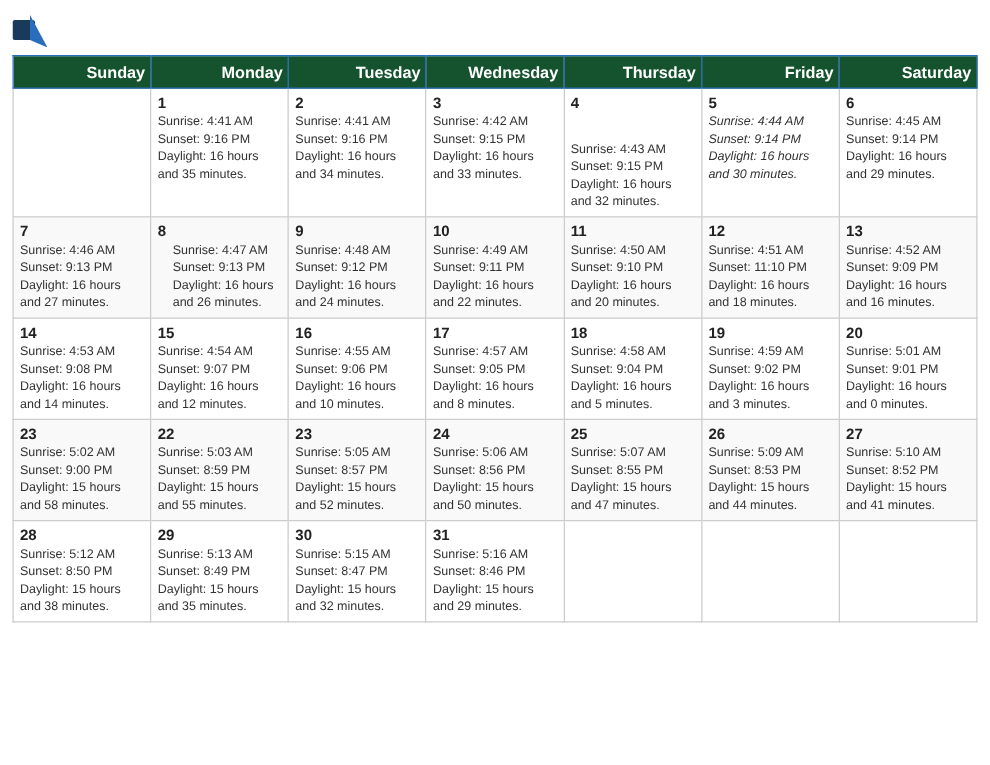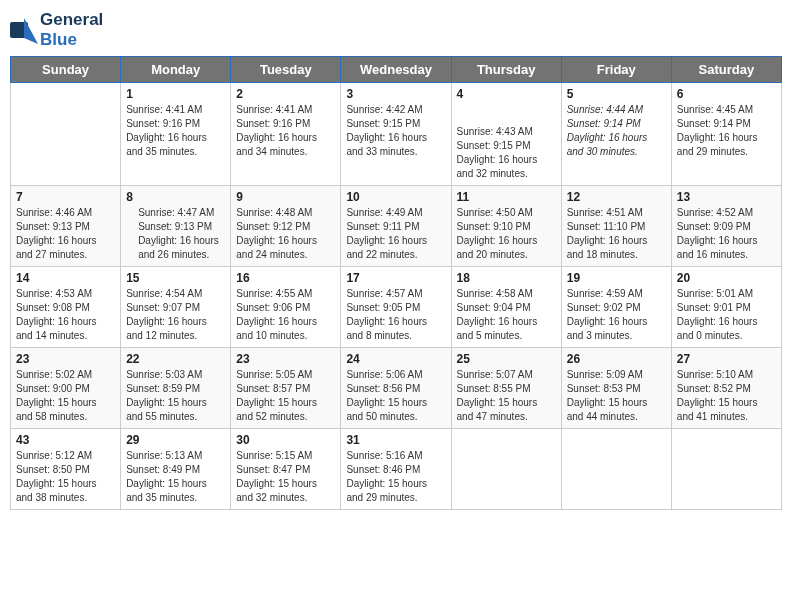--- a/index.html
+++ b/index.html
@@ -36,25 +36,25 @@
     }
     .location-title {
       font-size: 16px;
       color: #333;
     }
     table {
       width: 100%;
       border-collapse: collapse;
     }
     th {
-      background-color: #737373;
+      background-color: #14532d;
       color: #fff;
       font-size: 13px;
       padding: 5px 4px;
-      text-align: center;
+      text-align: right;
       border: 1px solid #2a6ebb;
     }
     td {
       border: 1px solid #ccc;
       vertical-align: top;
       padding: 4px 5px;
       font-size: 10.5px;
       color: #222;
       width: calc(100% / 7);
       min-height: 80px;
@@ -83,24 +83,20 @@
 </head>
 <body>
 
 <div class="header-area">
   <div class="logo">
     <div class="logo-row">
       <svg width="28" height="28" viewBox="0 0 28 28">
         <rect x="0" y="6" width="18" height="16" rx="2" fill="#1a3a5c"></rect>
         <polygon points="14,2 28,28 14,22" fill="#2a6ebb"></polygon>
       </svg>
-      <div>
-        <span style="font-size:17px;font-weight:bold;color:#1a3a5c;">General</span><br>
-        <span style="font-size:17px;font-weight:bold;color:#2a6ebb;">Blue</span>
-      </div>
     </div>
   </div>
   <div class="title-area">
     <div class="month-title"></div>
     <div class="location-title"></div>
   </div>
 </div>
 
 <table>
   <thead>
@@ -308,21 +304,21 @@
         <td>
           <span class="day-num">27</span>
           <div class="day-content" style="white-space: pre-line;">Sunrise: 5:10 AM
 Sunset: 8:52 PM
 Daylight: 15 hours
 and 41 minutes.</div>
         </td>
       </tr>
       <tr>
         <td>
-          <span class="day-num">43</span>
+          <span class="day-num">28</span>
           <div class="day-content" style="white-space: pre-line;">Sunrise: 5:12 AM
 Sunset: 8:50 PM
 Daylight: 15 hours
 and 38 minutes.</div>
         </td>
         <td>
           <span class="day-num">29</span>
           <div class="day-content" style="white-space: pre-line;">Sunrise: 5:13 AM
 Sunset: 8:49 PM
 Daylight: 15 hours

